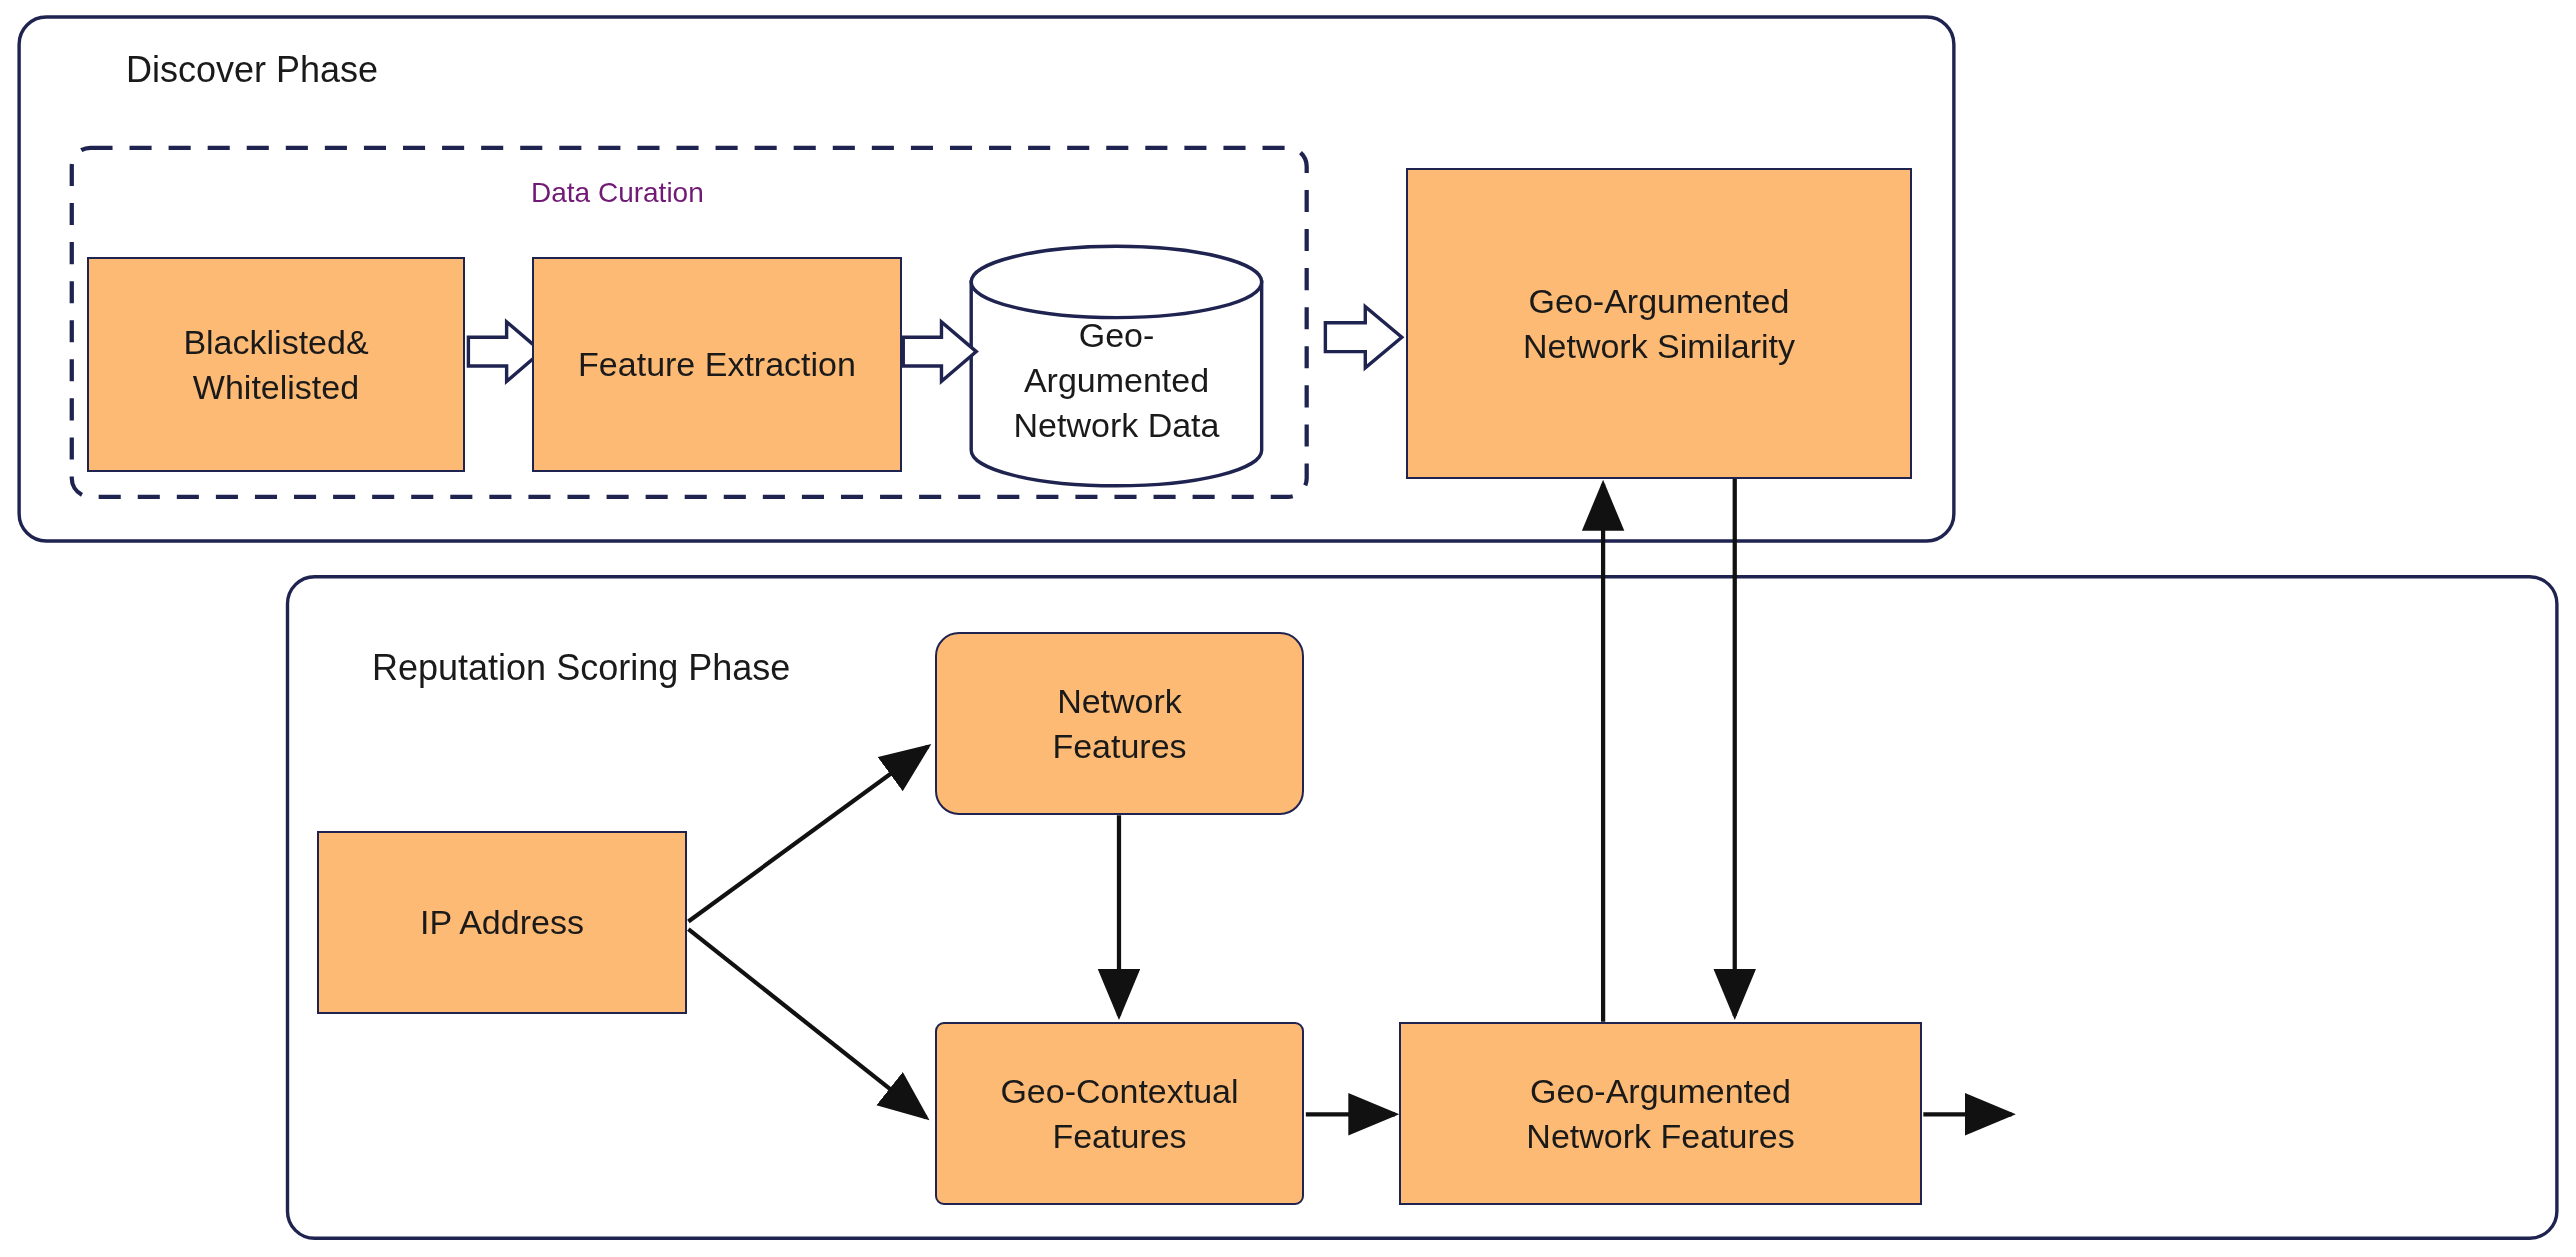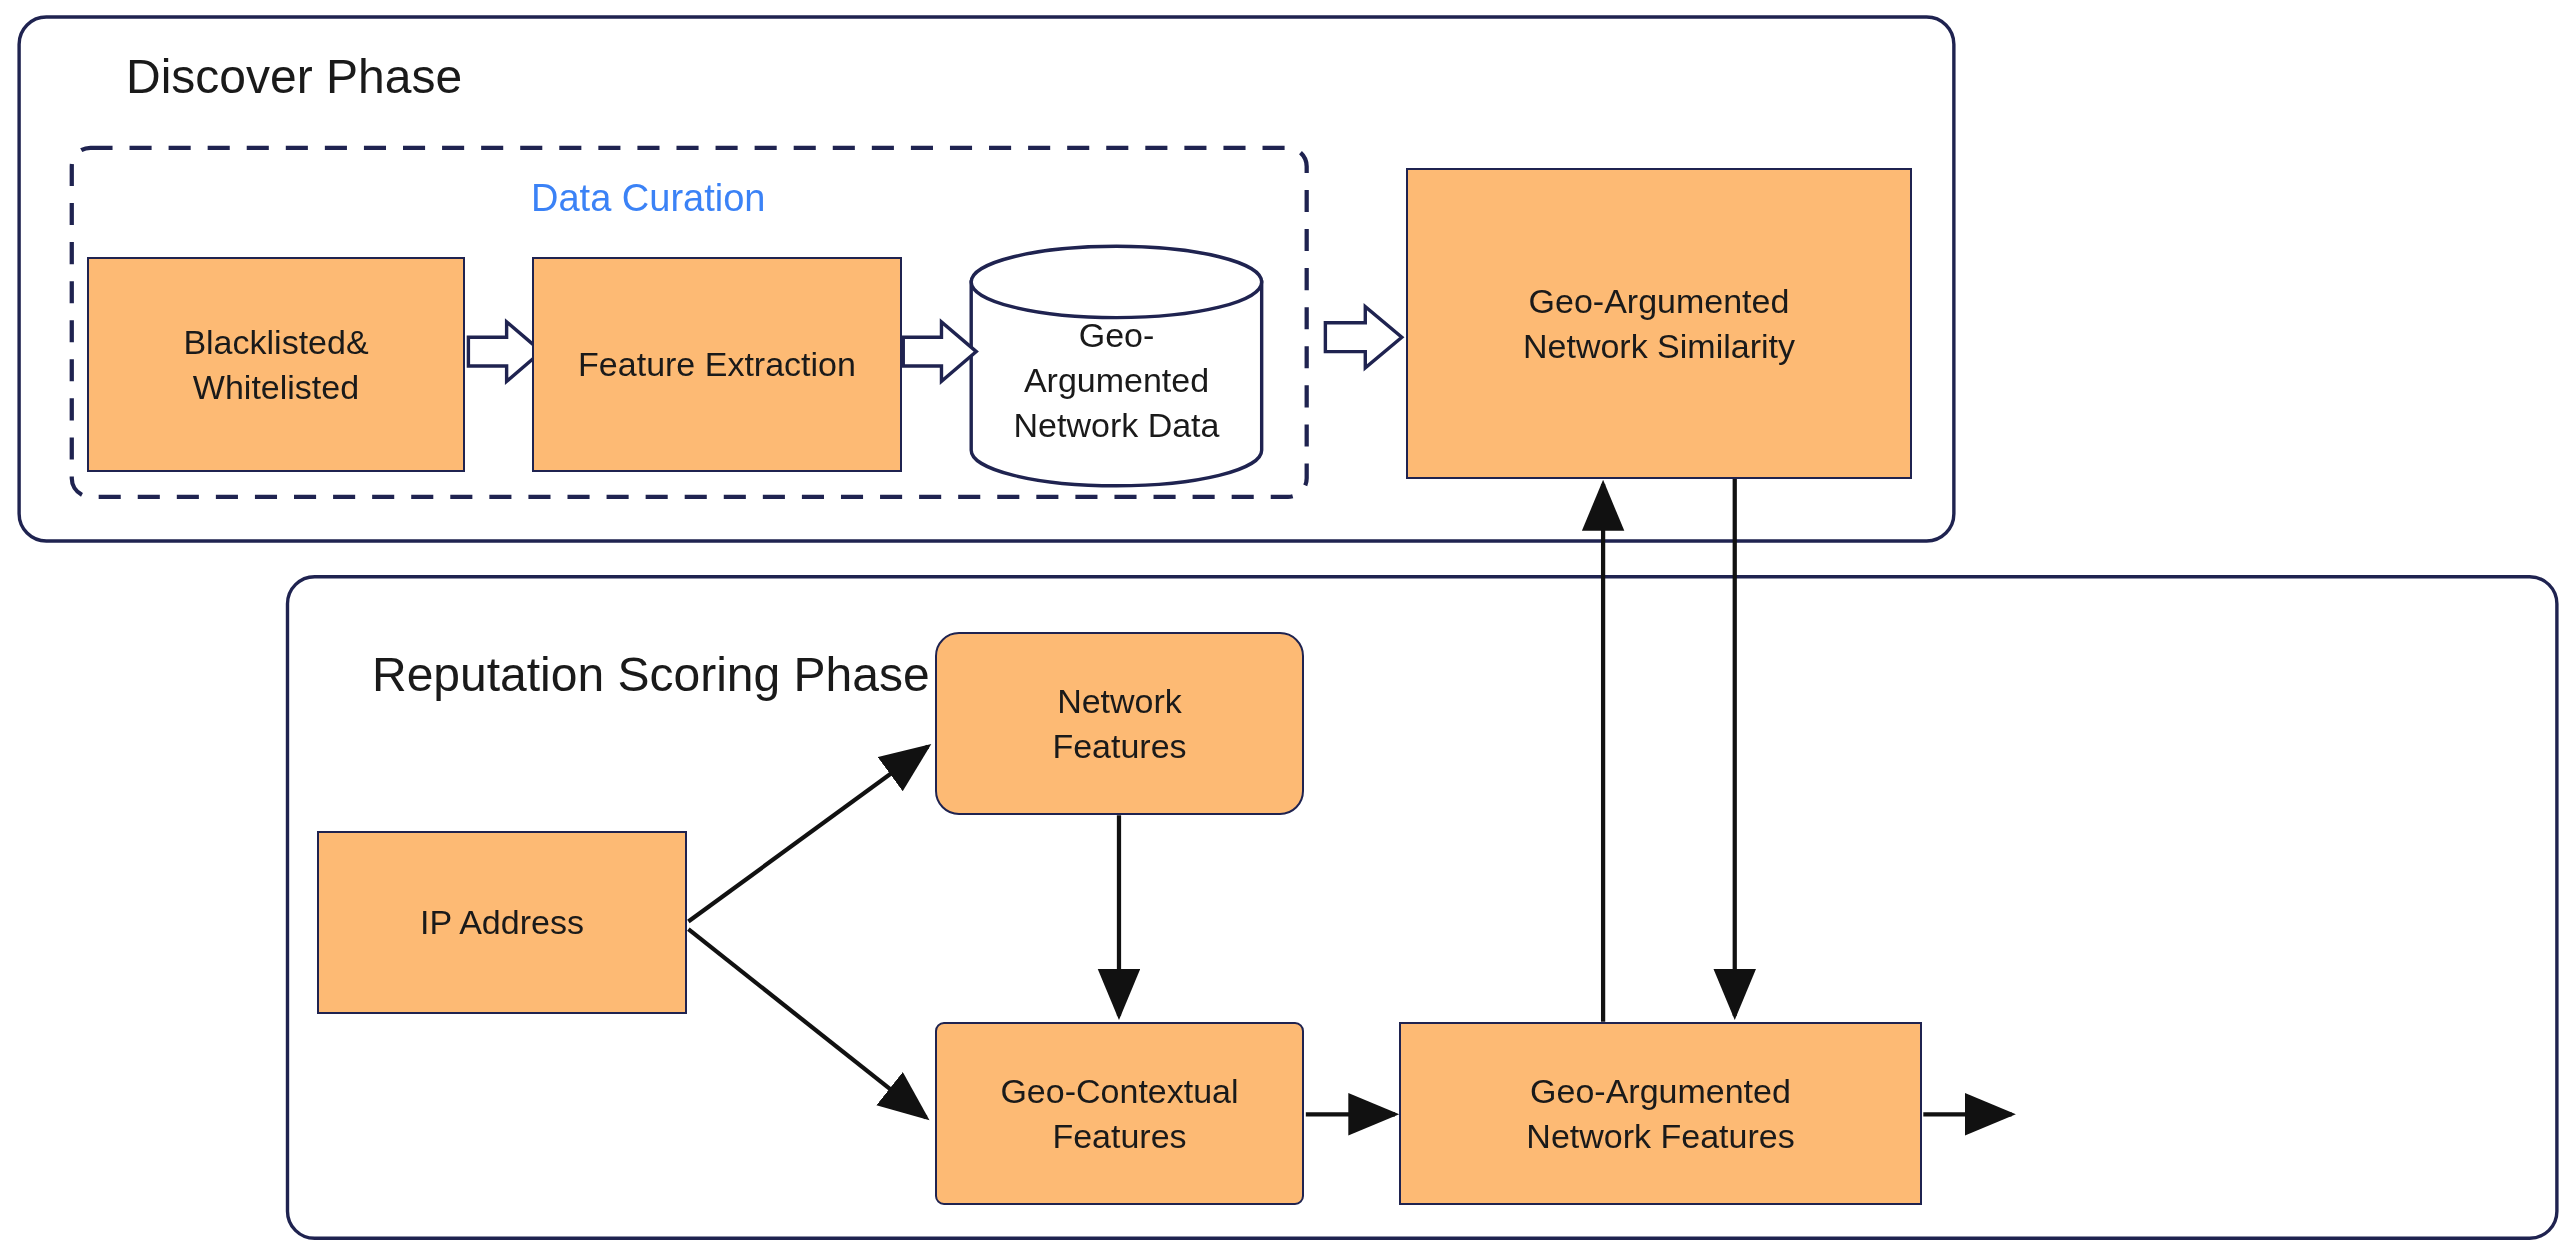--- a/index.html
+++ b/index.html
@@ -43,28 +43,28 @@
     z-index: 5;
   }
   .cyl-label {
     position: relative;
     z-index: 6;
     padding-top: 29px;
   }
   .phase-title {
     position: absolute;
     color: #1a1a1a;
-    font-size: 48px;
+    font-size: 36px;
     white-space: nowrap;
     z-index: 6;
   }
   .group-title {
     position: absolute;
-    color: #3b82f6;
-    font-size: 38px;
+    color: #701a75;
+    font-size: 28px;
     white-space: nowrap;
     z-index: 6;
   }
 </style>
 </head>
 <body>
 
 <div id="canvas">
 
   <svg id="svg-layer" viewBox="0 0 3032 1480" xmlns="http://www.w3.org/2000/svg">

